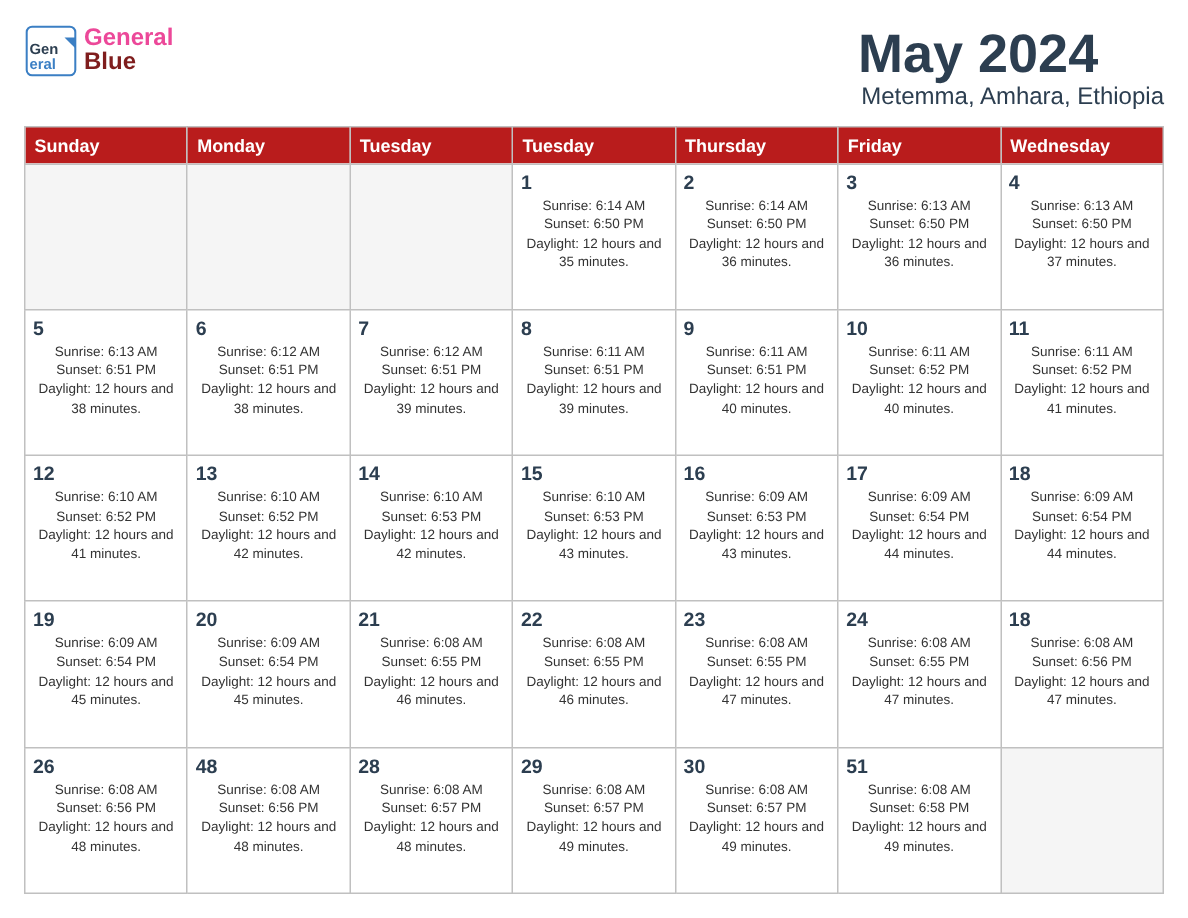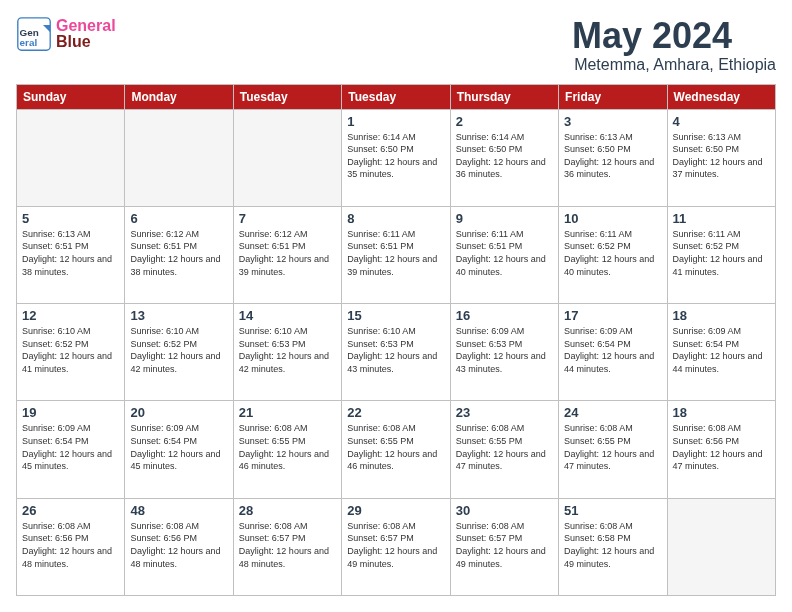--- a/index.html
+++ b/index.html
@@ -69,20 +69,21 @@
       font-size: 13px;
       font-weight: bold;
       color: #2c3e50;
       display: block;
       margin-bottom: 2px;
     }
     .day-info {
       font-size: 9px;
       color: #333;
       line-height: 1.4;
+      text-align: center;
     }
     .logo-wrapper {
       display: flex;
       align-items: center;
       gap: 4px;
     }
     .logo-svg {
       width: 36px;
       height: 36px;
     }

